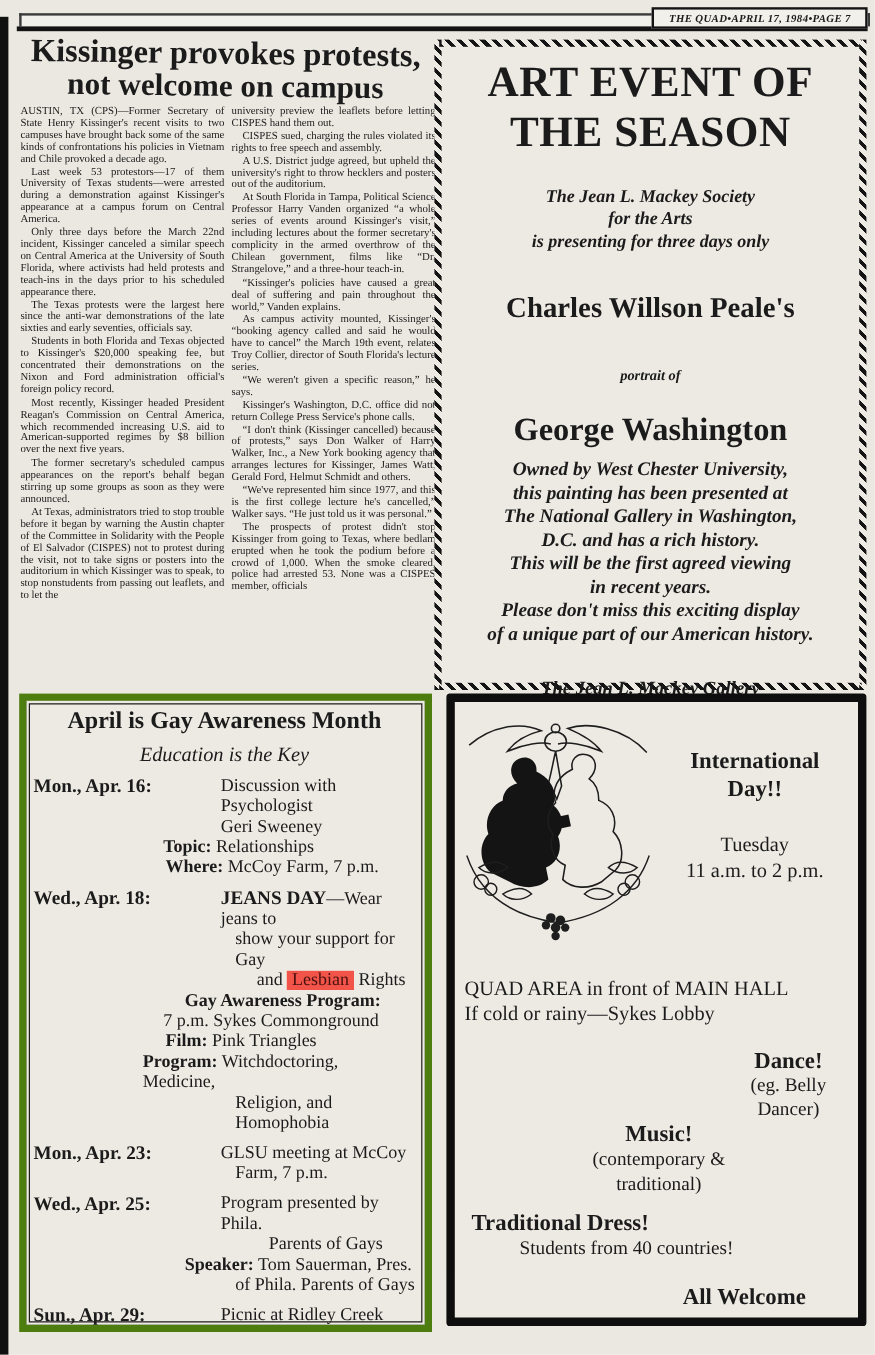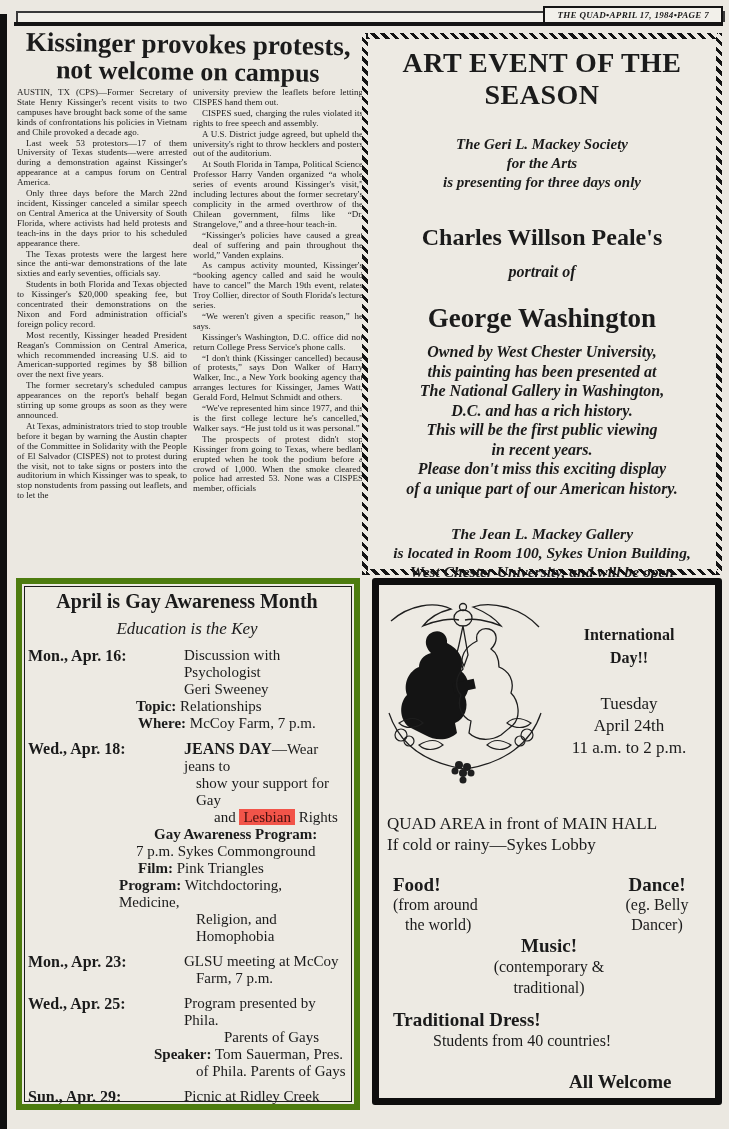--- a/index.html
+++ b/index.html
@@ -36,24 +36,24 @@
   .col p.first{text-indent:0;}
 
   
   .art-box{position:absolute;left:362px;top:33px;width:360px;height:542px;background:#edeae3;}
   .rope{position:absolute;background:repeating-linear-gradient(45deg,#141414 0 3px,rgba(0,0,0,0) 3px 7px);}
   .rope.top{left:4px;top:0;right:4px;height:6px;}
   .rope.bottom{left:4px;bottom:0;right:4px;height:6px;}
   .rope.left{left:0;top:0;bottom:0;width:6px;}
   .rope.right{right:0;top:0;bottom:0;width:6px;}
   .art-inner{position:absolute;left:10px;top:8px;right:10px;bottom:8px;text-align:center;}
-  .art-title{font-size:28px;font-weight:bold;letter-spacing:.5px;margin-top:6px;}
+  .art-title{font-size:36px;font-weight:bold;letter-spacing:.5px;margin-top:6px;}
   .art-intro{margin-top:24px;font-style:italic;font-weight:bold;font-size:15px;line-height:19px;}
   .art-artist{margin-top:32px;font-weight:bold;font-size:24px;}
-  .art-portrait{margin-top:12px;font-style:italic;font-weight:bold;font-size:16px;text-align:center;}
+  .art-portrait{margin-top:35px;font-style:italic;font-weight:bold;font-size:12px;text-align:center;}
   .art-subject{margin-top:22px;font-weight:bold;font-size:27px;}
   .art-body{margin-top:8px;font-style:italic;font-weight:bold;font-size:16px;line-height:19.5px;}
   .art-loc{margin-top:26px;font-style:italic;font-weight:bold;font-size:15.5px;line-height:19px;}
   .art-sponsor{margin-top:30px;font-weight:bold;font-size:14.5px;}
 
   
   .gay-box{
     position:absolute;left:16px;top:578px;width:344px;height:532px;
     border:6px solid #4d7c0f;background:#edeae3;
     box-shadow:inset 0 0 0 2px #edeae3, inset 0 0 0 3px #1c1c1c;
@@ -77,21 +77,21 @@
   .in40{margin-left:40px;}
   .hl{background:#f25449;color:#46100e;padding:0 4px;}
 
   
   .intl-box{
     position:absolute;left:372px;top:578px;width:350px;height:527px;
     border:7px solid #0e0e0e;border-radius:3px;background:#edeae3;
     box-sizing:border-box;
   }
   .intl-box > div{position:absolute;}
-  .intl-title{left:160px;top:38px;width:180px;text-align:center;font-weight:bold;font-size:16px;line-height:23px;}
+  .intl-title{left:160px;top:38px;width:180px;text-align:center;font-weight:bold;font-size:19px;line-height:23px;}
   .intl-when{left:160px;top:108px;width:180px;text-align:center;font-size:17px;line-height:22px;}
   .intl-where{left:8px;top:228px;font-size:17px;line-height:21px;}
   .intl-food{left:14px;top:290px;font-size:16px;line-height:20px;}
   .intl-dance{left:222px;top:290px;width:112px;text-align:center;font-size:16px;line-height:20px;}
   .intl-music{left:80px;top:350px;width:180px;text-align:center;font-size:16px;line-height:21px;font-family:Liberation Serif, serif;}
   .intl-dress{left:14px;top:424px;font-size:16px;line-height:21px;}
   .intl-welcome{left:190px;top:486px;font-weight:bold;font-size:19px;}
   .bang{font-weight:bold;font-size:19px;}
   .illus{left:0px;top:6px;width:172px;height:198px;}
 </style>
@@ -137,33 +137,33 @@
   </div>
 
   <div class="art-box">
     <div class="rope top"></div>
     <div class="rope bottom"></div>
     <div class="rope left"></div>
     <div class="rope right"></div>
     <div class="art-inner">
       <div class="art-title">ART EVENT OF THE SEASON</div>
       <div class="art-intro">
-        <div>The Geri L. Mackey Society</div>
+        <div>The Jean L. Mackey Society</div>
         <div>for the Arts</div>
         <div>is presenting for three days only</div>
       </div>
       <div class="art-artist">Charles Willson Peale's</div>
       <div class="art-portrait">portrait of</div>
       <div class="art-subject">George Washington</div>
       <div class="art-body">
         <div>Owned by West Chester University,</div>
         <div>this painting has been presented at</div>
         <div>The National Gallery in Washington,</div>
         <div>D.C. and has a rich history.</div>
-        <div>This will be the first public viewing</div>
+        <div>This will be the first agreed viewing</div>
         <div>in recent years.</div>
         <div>Please don't miss this exciting display</div>
         <div>of a unique part of our American history.</div>
       </div>
       <div class="art-loc">
         <div>The Jean L. Mackey Gallery</div>
         <div>is located in Room 100, Sykes Union Building,</div>
         <div>West Chester University, and will be open</div>
         <div>from 8 a.m. to 4 p.m., Apr. 24, 25, and 26, 1984.</div>
       </div>
@@ -272,34 +272,28 @@
       </svg>
     </div>
 
     <div class="intl-title">
       <div>International</div>
       <div>Day!!</div>
     </div>
 
     <div class="intl-when">
       <div>Tuesday</div>
-      <div>April 24th</div>
       <div>11 a.m. to 2 p.m.</div>
     </div>
 
     <div class="intl-where">
       <div>QUAD AREA in front of MAIN HALL</div>
       <div>If cold or rainy—Sykes Lobby</div>
     </div>
 
-    <div class="intl-food">
-      <div class="bang">Food!</div>
-      <div>(from around</div>
-      <div class="in12">the world)</div>
-    </div>
 
     <div class="intl-dance">
       <div class="bang">Dance!</div>
       <div>(eg. Belly</div>
       <div>Dancer)</div>
     </div>
 
     <div class="intl-music">
       <div class="bang">Music!</div>
       <div>(contemporary &amp;</div>

